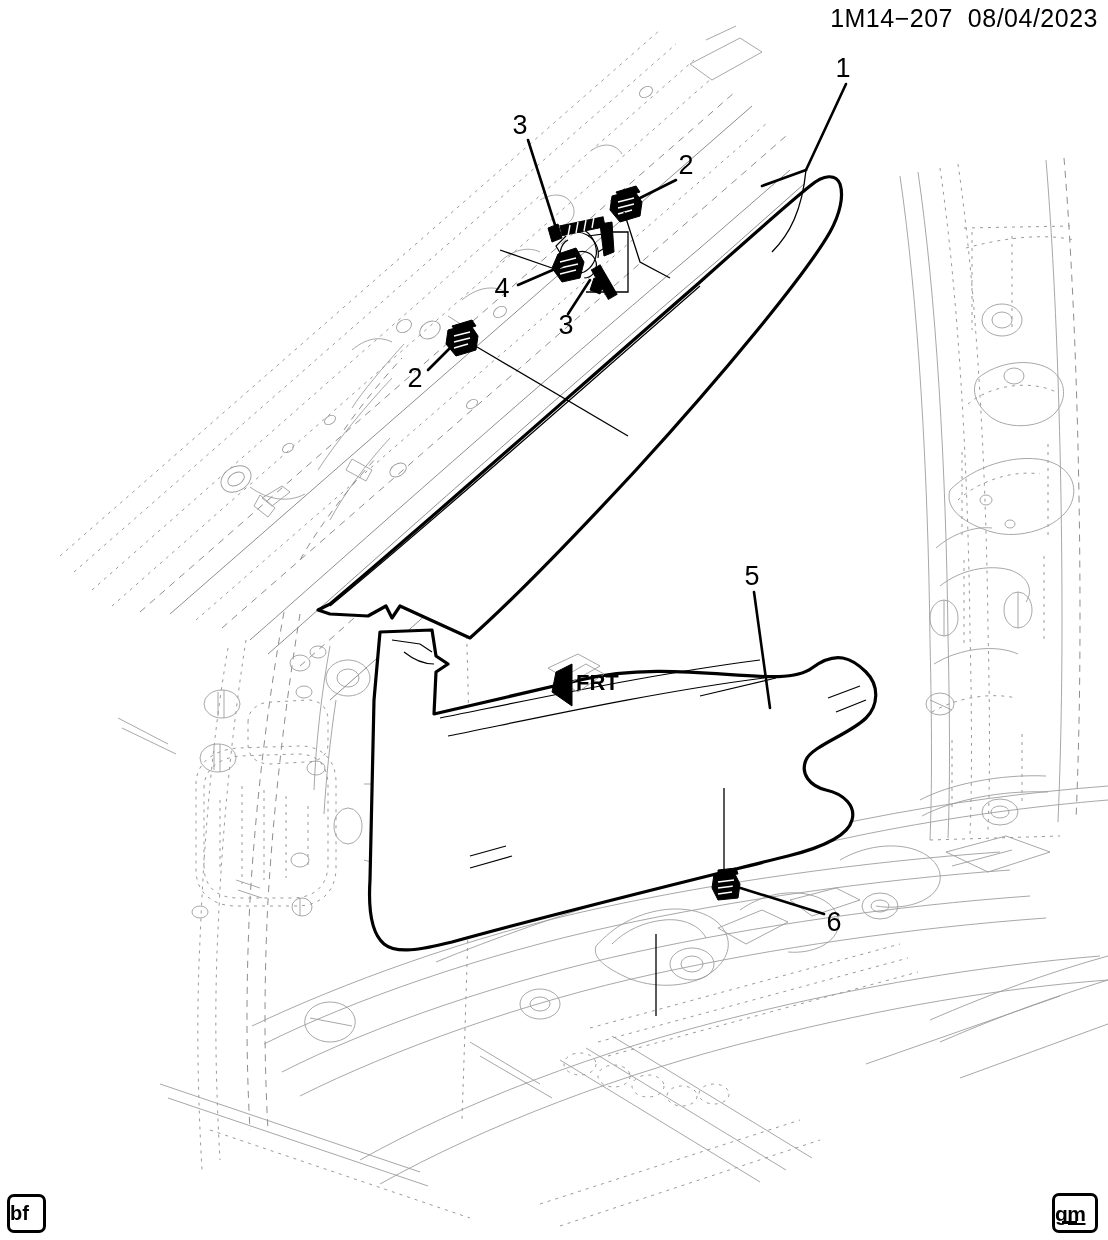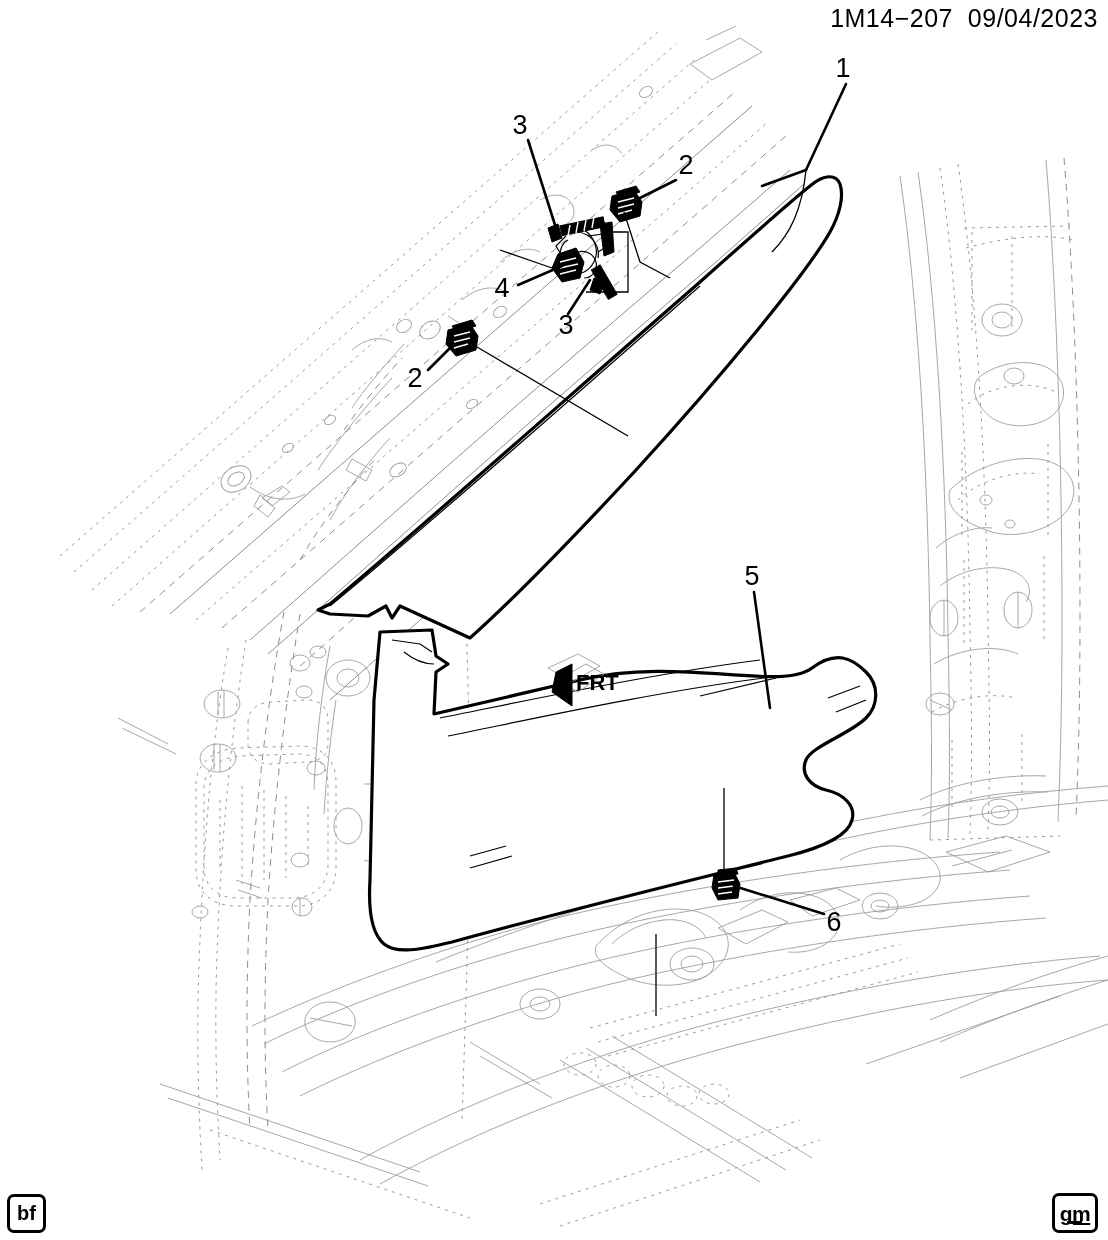--- a/index.html
+++ b/index.html
@@ -3,34 +3,34 @@
 <meta charset="utf-8">
 <style>
   html,body{margin:0;padding:0;background:#ffffff;}
   body{width:1108px;height:1240px;position:relative;overflow:hidden;
        font-family:"Liberation Sans", sans-serif;color:#000;}
   #sheet{position:absolute;inset:0;width:1108px;height:1240px;}
   #header-text{position:absolute;top:4px;right:10px;font-size:25px;
                letter-spacing:0.5px;font-family:"Liberation Sans",sans-serif;
                white-space:pre;font-weight:400;}
   .corner-badge{position:absolute;border:3px solid #000;border-radius:7px;
-                background:#fff;display:flex;align-items:center;justify-content:center;}
+                background:#fff;display:flex;align-items:center;}
   #bf-badge{left:7px;bottom:7px;width:33px;height:33px;font-size:20px;font-weight:700;}
   #gm-badge{right:10px;bottom:7px;width:40px;height:34px;}
   #gm-badge .gm-txt{font-size:21px;font-weight:700;line-height:1;letter-spacing:-0.5px;text-decoration:underline;}
   #gm-badge .gm-wrap{display:flex;flex-direction:column;align-items:center;}
   #gm-badge .gm-underline{width:15px;height:3px;background:#000;margin-top:-3px;margin-left:7px;align-self:flex-start;}
   svg{display:block;}
   .callout{font-size:27px;font-family:"Liberation Sans",sans-serif;fill:#000;}
   .frt-label{font-size:22px;font-weight:700;font-family:"Liberation Sans",sans-serif;fill:#000;}
 </style>
 </head>
 <body>
 
-<div id="header-text">1M14−207  09/04/2023</div>
+<div id="header-text">1M14−207  08/04/2023</div>
 
 <div id="bf-badge" class="corner-badge">
   <span>bf</span>
 </div>
 
 <div id="gm-badge" class="corner-badge">
   <span class="gm-wrap">
     <span class="gm-txt">gm</span>
     <span class="gm-underline"></span>
   </span>

